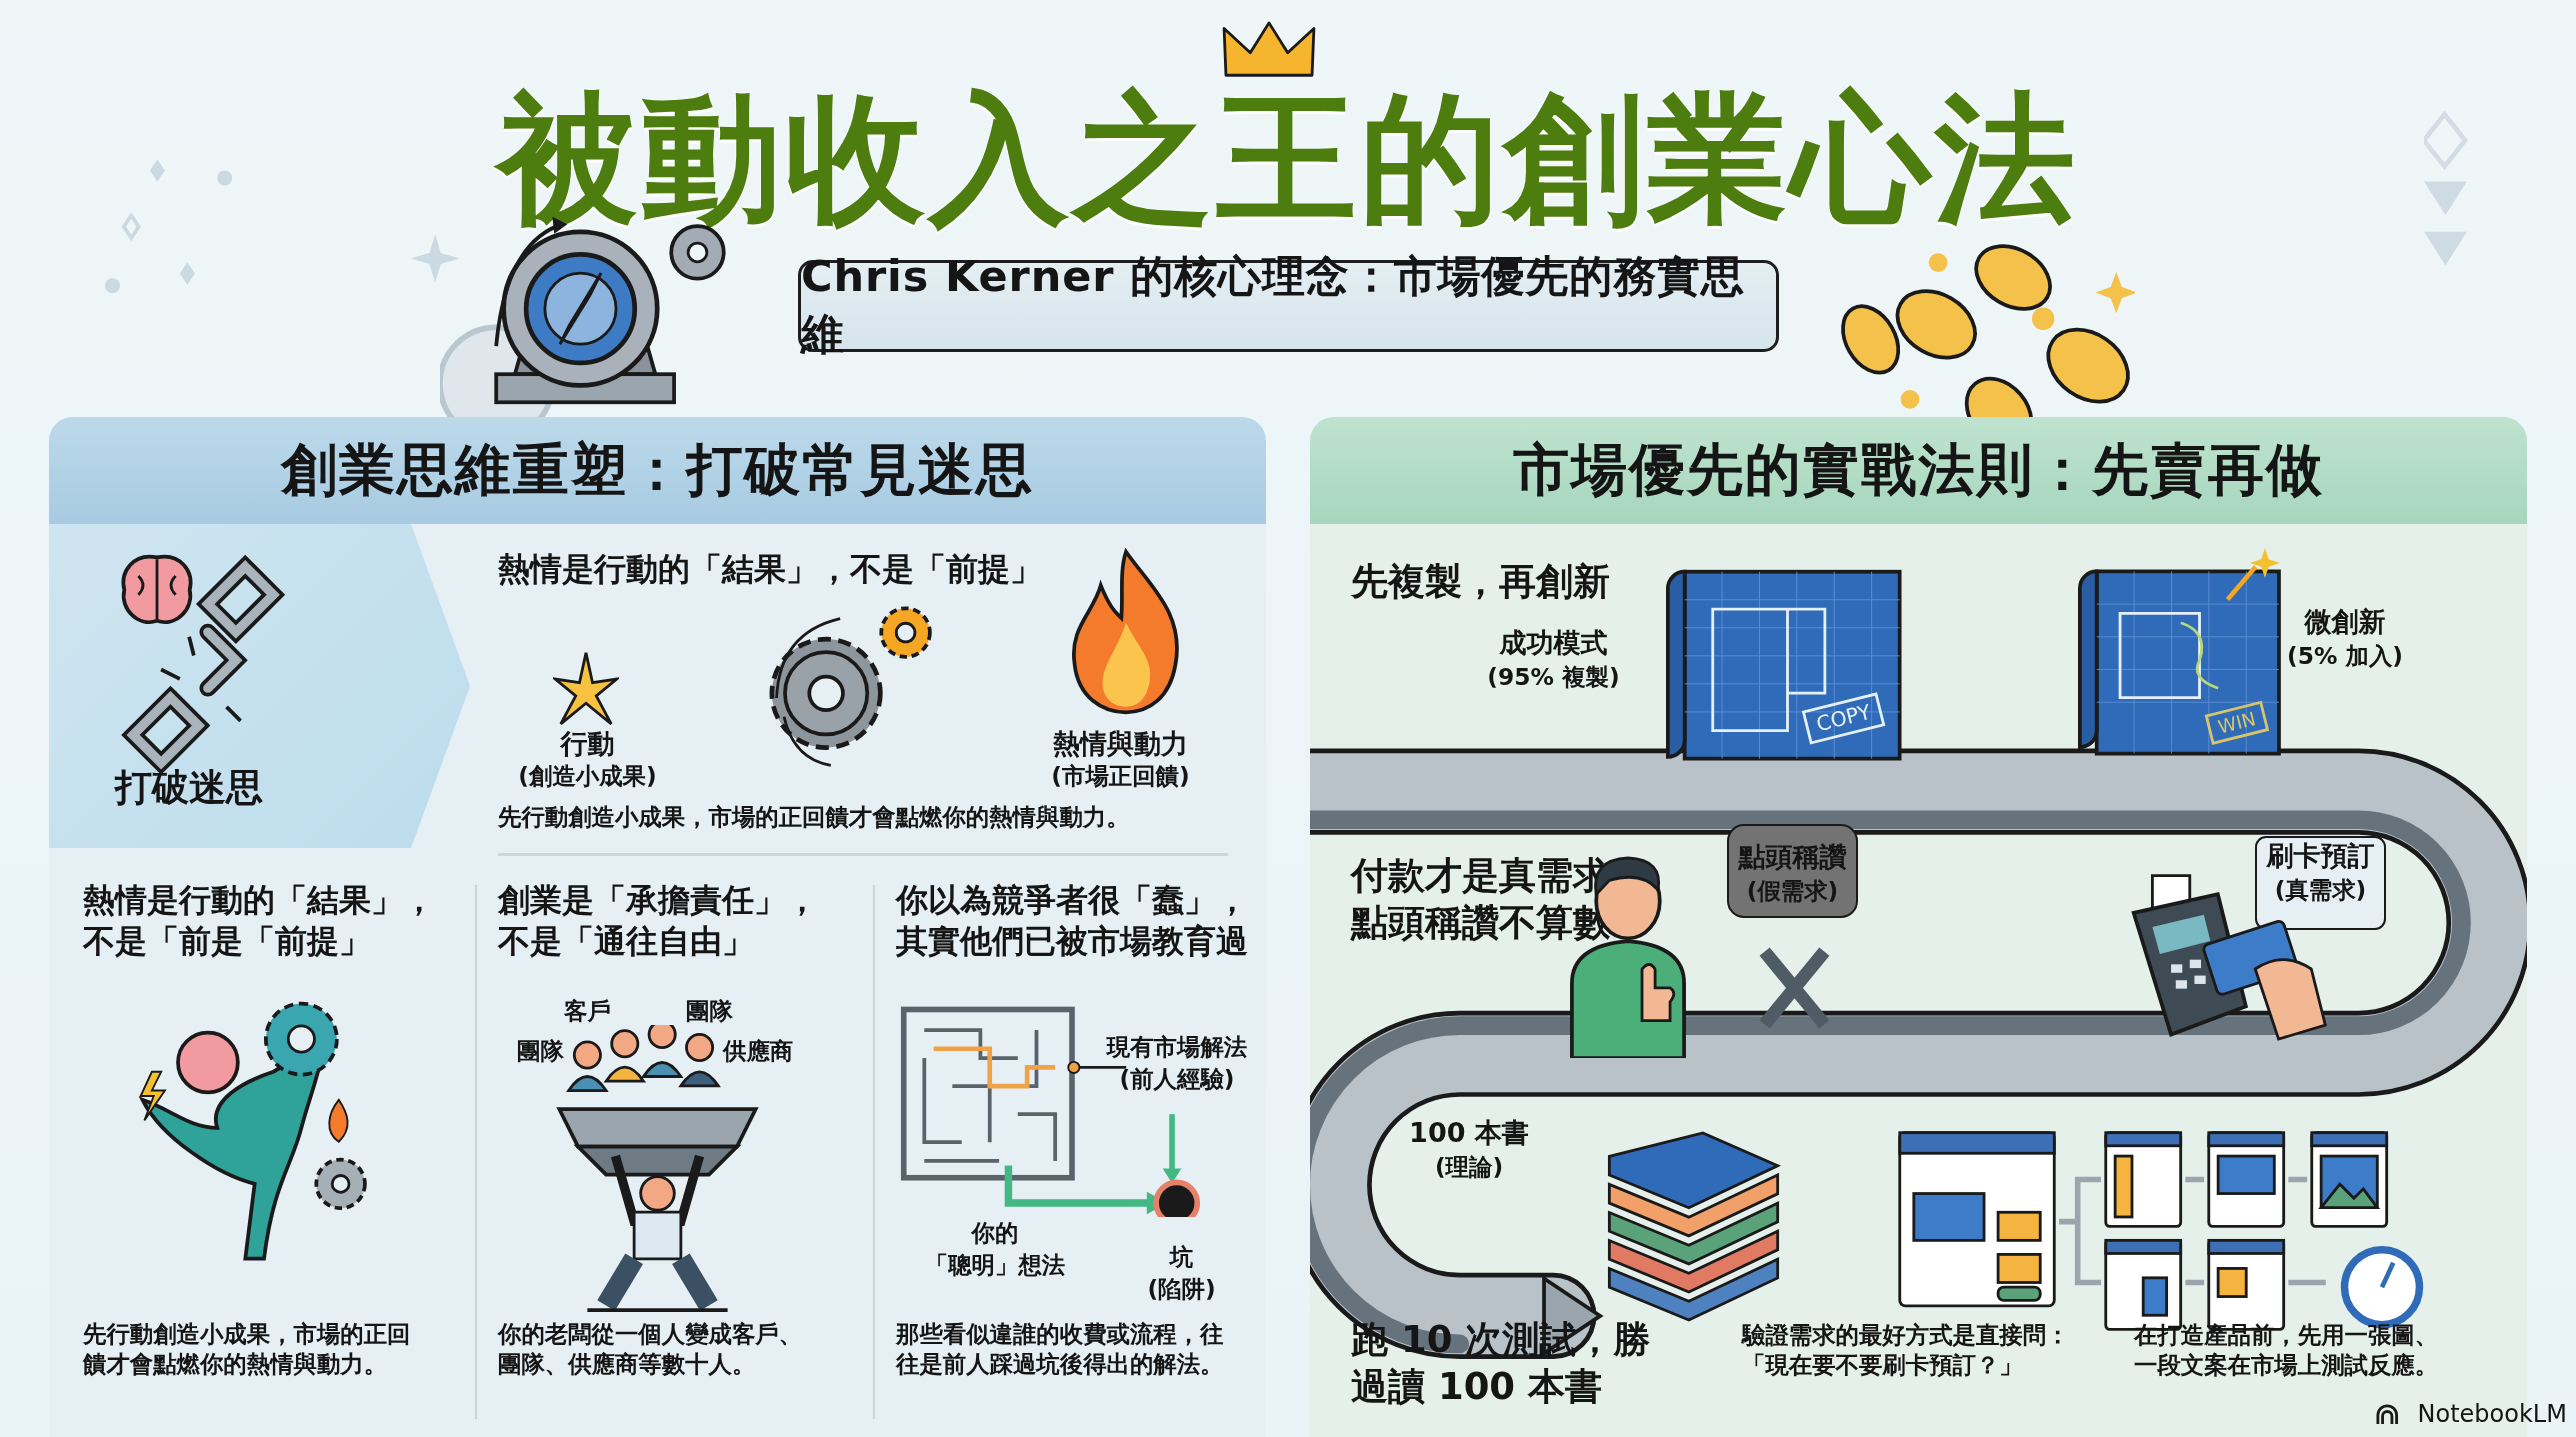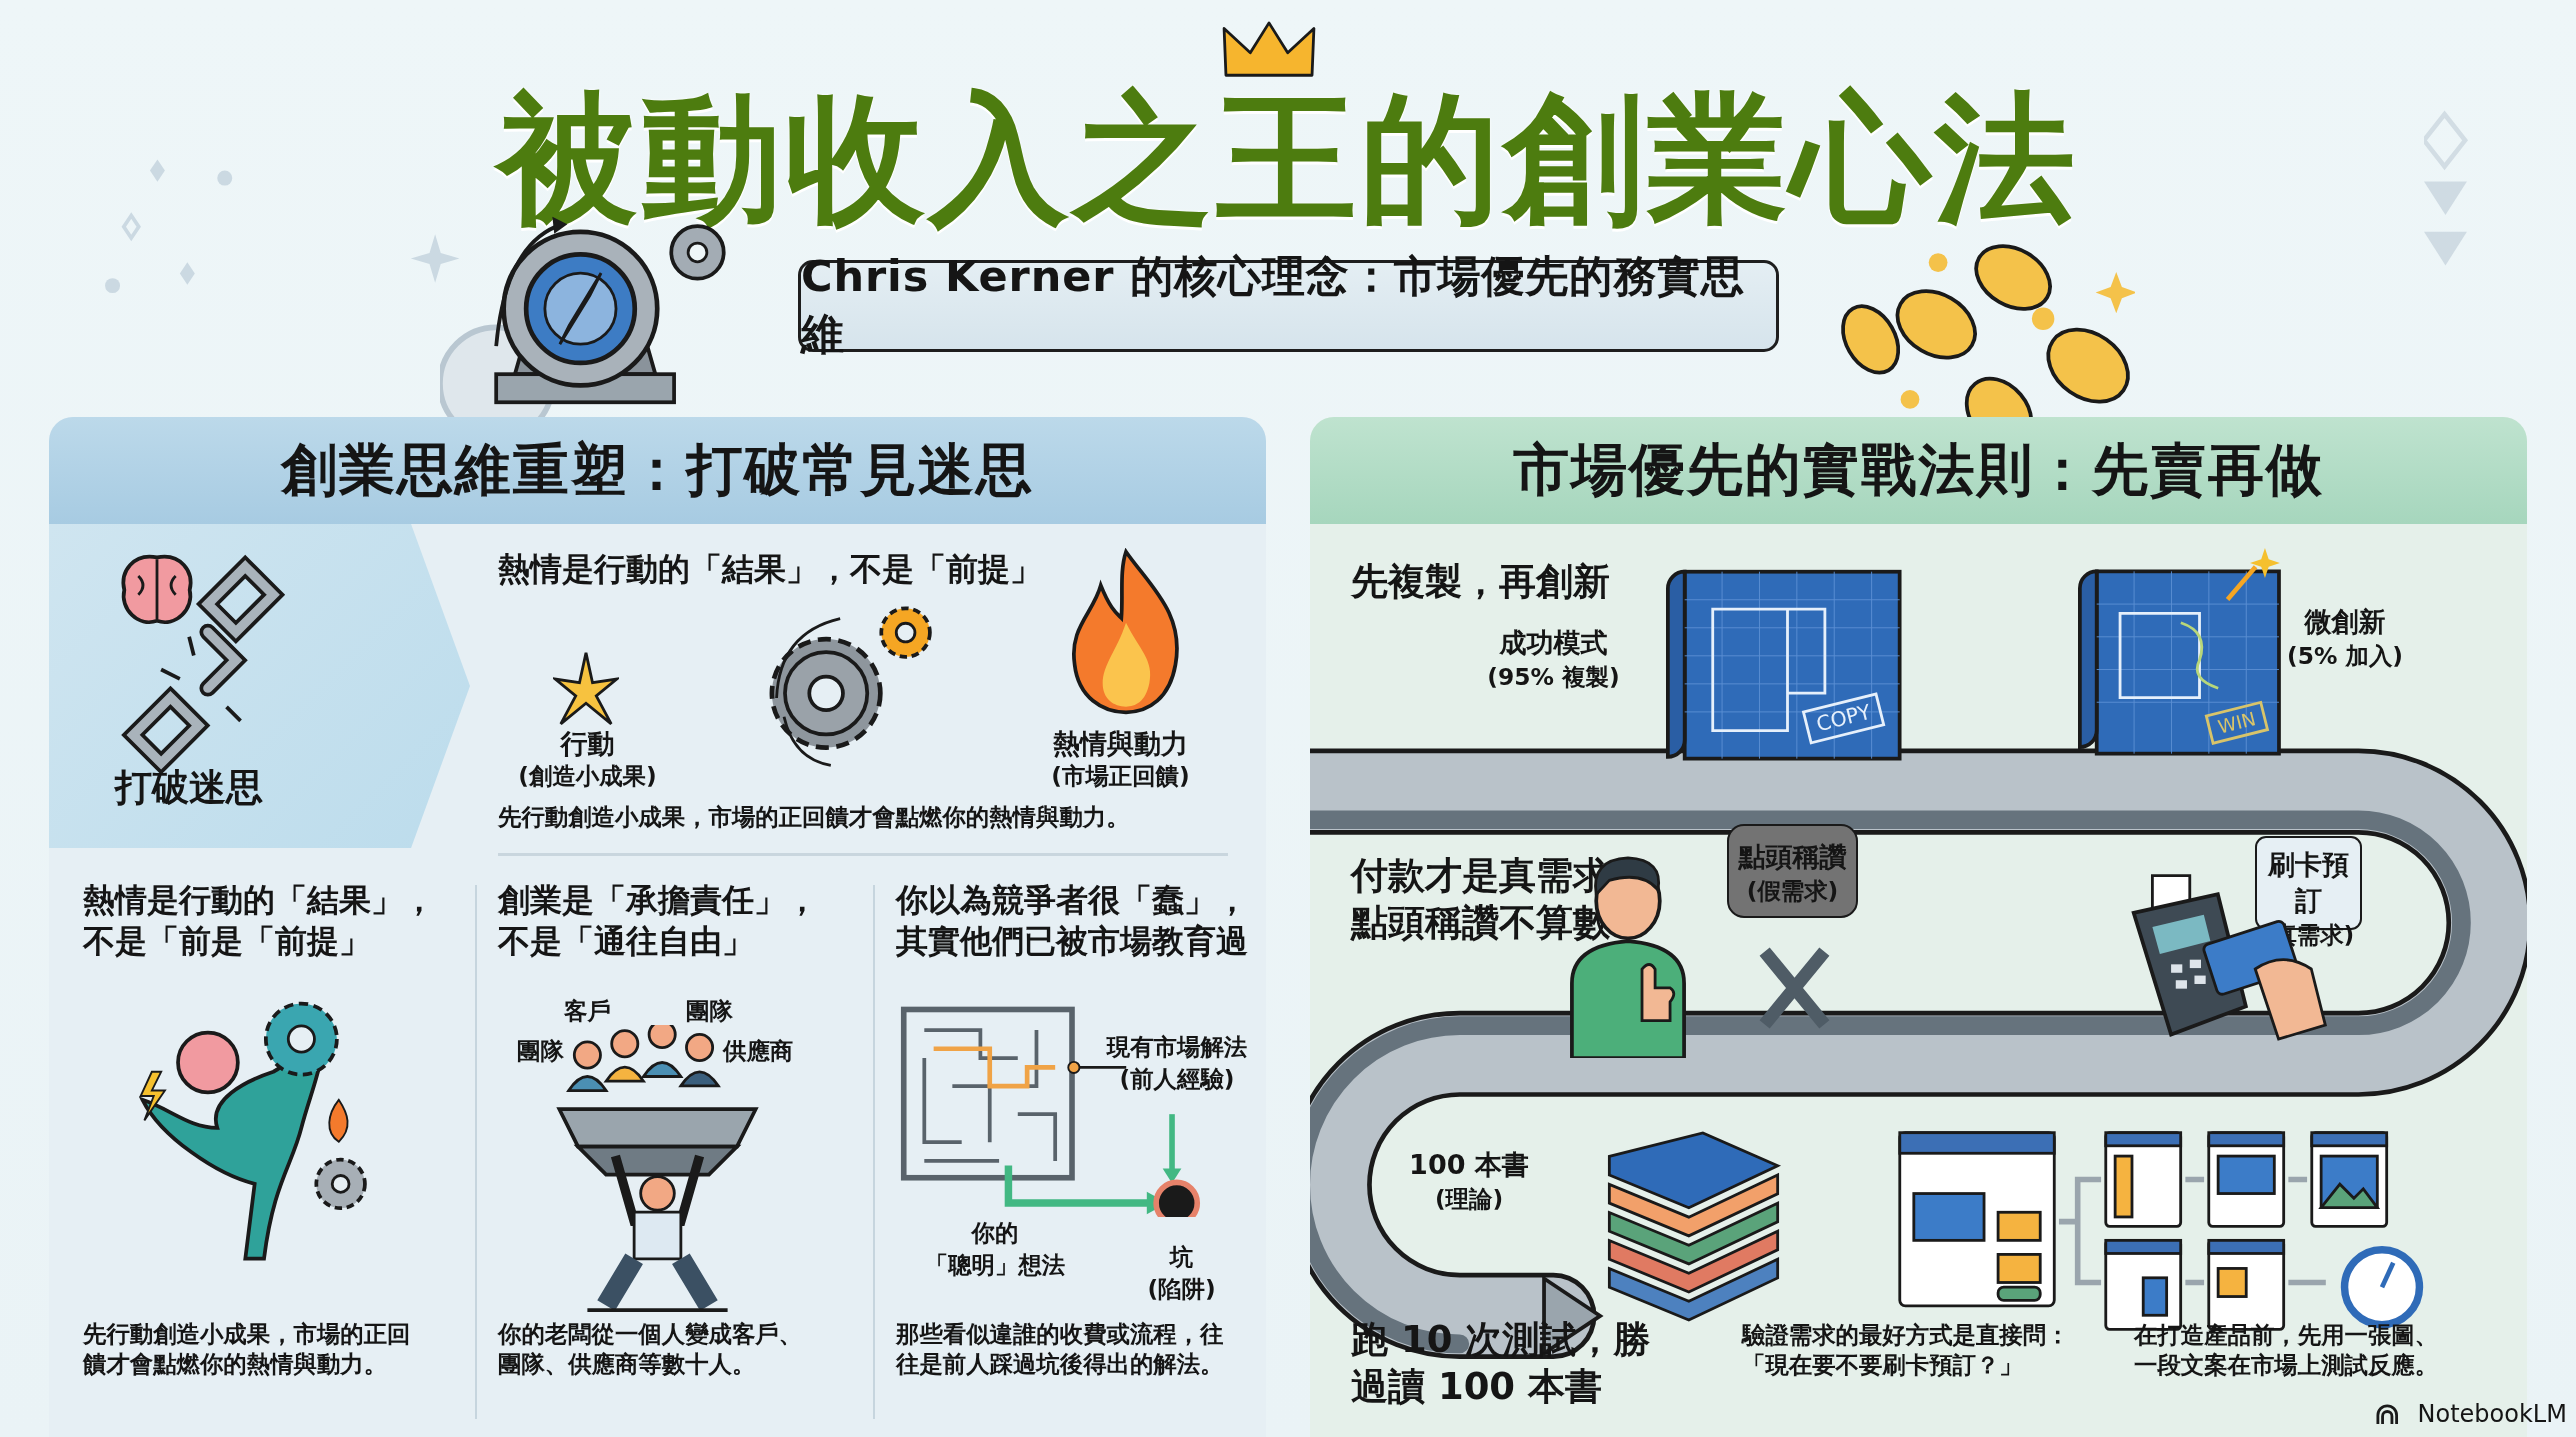--- a/index.html
+++ b/index.html
@@ -281,39 +281,39 @@
     <path d="M46 55 Q40 18 80 16 Q118 18 112 50 Q95 30 60 40z" fill="#2f3b44" stroke="#1a1a1a" stroke-width="3"></path>
     <path d="M95 175 v-40 q8 -10 14 0 v20 h16 q8 5 0 15 v20 h-30z" fill="#f2b894" stroke="#1a1a1a" stroke-width="3"></path>
   </svg>
   <div class="abs t30 center" style="left:417px;top:407px;width:131px;height:94px;background:#737373;border:2.8px solid #1a1a1a;border-radius:17px;padding-top:13px">
     <div>點頭稱讚</div>
       <div class="t26">(假需求)</div>
   </div>
   <svg class="abs" style="left:447px;top:529px" width="75" height="84" viewBox="0 0 80 90">
     <path d="M8 6 L72 84 M72 6 L8 84" stroke="#4f5c66" stroke-width="14"></path>
   </svg>
-  <div class="abs t30 center" style="left:945px;top:419px;width:107px;height:94px;background:#e6eff4;border:2.8px solid #1a1a1a;border-radius:11px;padding-top:9px">
+  <div class="abs t30 center" style="left:945px;top:419px;width:131px;height:94px;background:#e6eff4;border:2.8px solid #1a1a1a;border-radius:11px;padding-top:0">
     <div>刷卡預訂</div>
       <div class="t26">(真需求)</div>
   </div>
   <svg class="abs" style="left:805px;top:449px" width="215" height="178" viewBox="0 0 230 190">
     <path d="M40 10 h40 v40 h-40z" fill="#fff" stroke="#1a1a1a" stroke-width="3"></path>
     <path d="M20 50 L110 30 L140 150 L60 180z" fill="#3e4a54" stroke="#1a1a1a" stroke-width="4"></path>
     <path d="M40 65 L95 52 L102 80 L48 94z" fill="#7bb9c2"></path>
     <g fill="#dde4ea">
         <rect x="60" y="105" width="12" height="9"></rect>
         <rect x="80" y="100" width="12" height="9"></rect>
         <rect x="65" y="122" width="12" height="9"></rect>
         <rect x="85" y="117" width="12" height="9"></rect>
       </g>
     <rect x="100" y="70" width="90" height="56" rx="6" fill="#3c7cc8" stroke="#1a1a1a" stroke-width="3" transform="rotate(-18 145 98)"></rect>
     <path d="M150 110 q30 -20 60 0 l15 60 -50 15z" fill="#f2b894" stroke="#1a1a1a" stroke-width="3"></path>
   </svg>
 
-  <div class="abs t30 center" style="left:75px;top:730px;width:168px">
+  <div class="abs t30 center" style="left:75px;top:698px;width:168px">
     <div>100 本書</div>
       <div class="t26">(理論)</div>
   </div>
   <svg class="abs" style="left:290px;top:711px" width="187" height="197" viewBox="0 0 200 210">
     <g stroke="#1a1a1a" stroke-width="3">
       <path d="M10 170 L95 205 L190 160 L190 140 L95 185 L10 150z" fill="#4d81bf"></path>
       <path d="M10 140 L95 175 L190 130 L190 110 L95 155 L10 120z" fill="#e07a62"></path>
       <path d="M10 110 L95 145 L190 100 L190 80 L95 125 L10 90z" fill="#5aa37a"></path>
       <path d="M10 80 L95 115 L190 70 L190 50 L95 95 L10 60z" fill="#f2a06a"></path>
       <path d="M10 50 L95 85 L190 40 L110 5 L10 30z" fill="#2f6bb8"></path>

